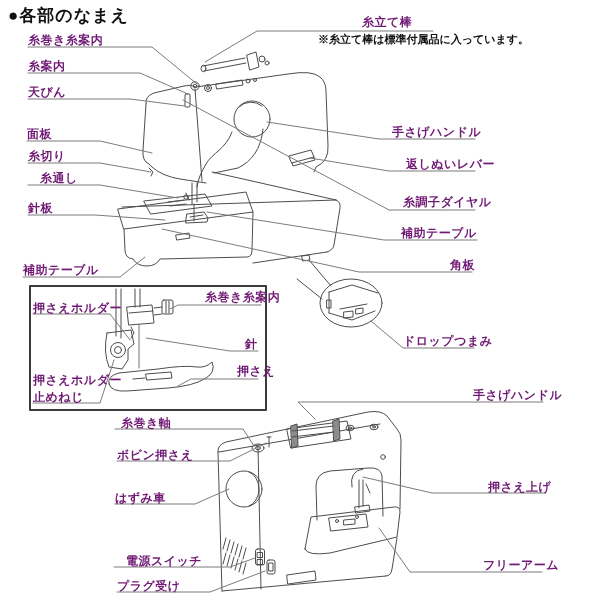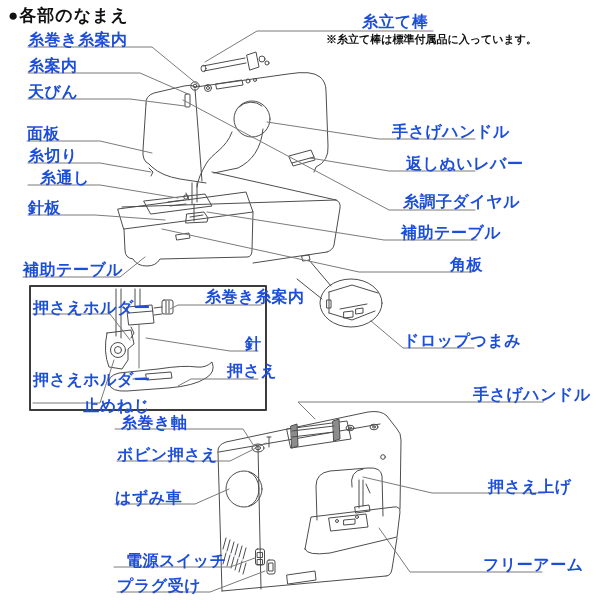--- a/index.html
+++ b/index.html
@@ -1,30 +1,30 @@
 <!DOCTYPE html>
 <html><head>
 <meta charset="utf-8">
 <style>
   html,body{margin:0;padding:0;background:#fff;}
   .page{
     position:relative;width:600px;height:600px;background:#ffffff;
-    font-family:"Liberation Sans",sans-serif;overflow:hidden;text-align:right;
+    font-family:"Liberation Sans",sans-serif;overflow:hidden;
   }
   .art{position:absolute;left:0;top:0;}
   .title{
     position:absolute;left:8px;top:4px;margin:0;
     font-size:17px;font-weight:700;color:#111;letter-spacing:1px;white-space:nowrap;
   }
   .note{
     position:absolute;font-size:11px;font-weight:700;color:#111;
-    white-space:nowrap;letter-spacing:0px;margin-left:8px;
+    white-space:nowrap;letter-spacing:0px;
   }
   .lbl{
-    position:absolute;font-size:16px;font-weight:600;color:#1d4ed8;
+    position:absolute;font-size:12px;font-weight:600;color:#701a75;
     line-height:14px;white-space:nowrap;letter-spacing:0.5px;
   }
   svg *{vector-effect:non-scaling-stroke;}
 </style>
 </head>
 <body>
 
 <div class="page">
 
   <svg class="art" width="600" height="600" viewBox="0 0 600 600">
@@ -238,24 +238,24 @@
   <div class="lbl" style="left:392px;top:125px">手さげハンドル</div>
   <div class="lbl" style="left:406px;top:157px">返しぬいレバー</div>
   <div class="lbl" style="left:403px;top:195px">糸調子ダイヤル</div>
   <div class="lbl" style="left:401px;top:226px">補助テーブル</div>
   <div class="lbl" style="left:450px;top:258px">角板</div>
   <div class="lbl" style="left:403px;top:334px">ドロップつまみ</div>
 
   <div class="lbl" style="left:33px;top:301px">押さえホルダー</div>
   <div class="lbl" style="left:205px;top:290px">糸巻き糸案内</div>
   <div class="lbl" style="left:245px;top:337px">針</div>
-  <div class="lbl" style="left:227px;top:364px">押さえ</div>
+  <div class="lbl" style="left:237px;top:364px">押さえ</div>
   <div class="lbl" style="left:33px;top:373px">
     <div>押さえホルダー</div>
-    <div style="margin-top:12px">止めねじ</div>
+    <div style="margin-top:3px">止めねじ</div>
   </div>
 
   <div class="lbl" style="left:121px;top:416px">糸巻き軸</div>
   <div class="lbl" style="left:117px;top:448px">ボビン押さえ</div>
   <div class="lbl" style="left:115px;top:491px">はずみ車</div>
   <div class="lbl" style="left:126px;top:554px">電源スイッチ</div>
   <div class="lbl" style="left:117px;top:579px">プラグ受け</div>
   <div class="lbl" style="left:473px;top:388px">手さげハンドル</div>
   <div class="lbl" style="left:488px;top:480px">押さえ上げ</div>
   <div class="lbl" style="left:483px;top:558px">フリーアーム</div>

